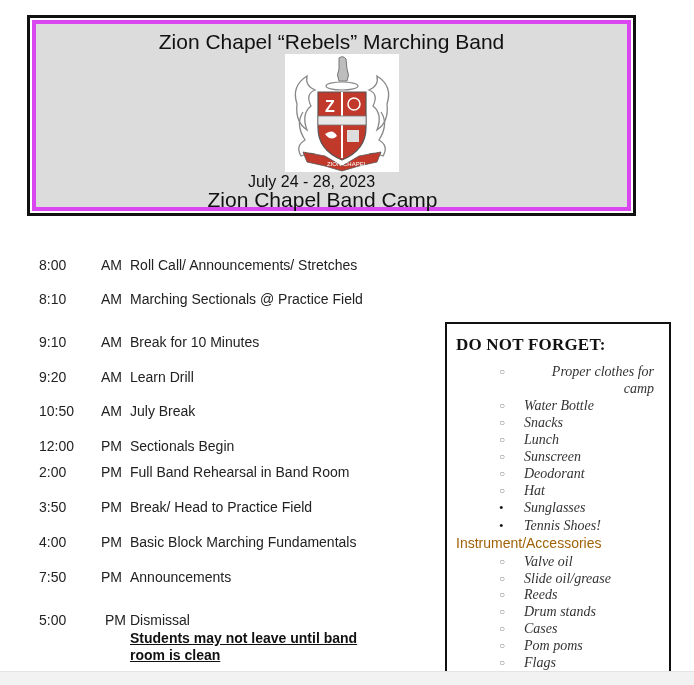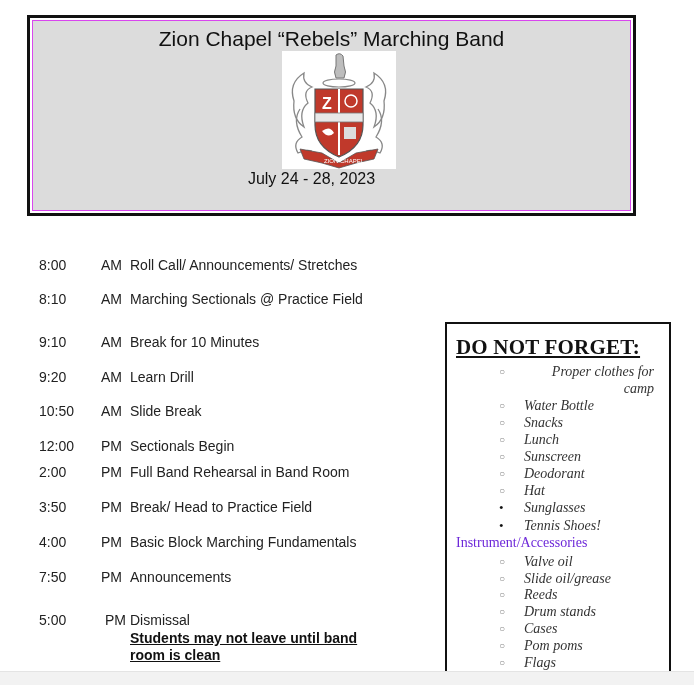--- a/index.html
+++ b/index.html
@@ -6,21 +6,21 @@
     body {
       width: 694px; height: 685px; background: #ffffff; position: relative; overflow: hidden;
       font-family: "Liberation Sans", sans-serif; color: #1a1a1a;
     }
     .header-box {
       position: absolute; left: 27px; top: 15px; width: 609px; height: 201px;
       box-sizing: border-box; border: 3px solid #111; background: #fff; padding: 2px;
     }
     .header-inner {
       width: 100%; height: 100%; box-sizing: border-box; background: #dcdcdc;
-      border: 1px solid #d946ef; position: relative;
+      border: 4px solid #d946ef; position: relative;
     }
     .header-title {
       position: absolute; left: 0; right: 0; top: 6px; text-align: center;
       font-size: 21px; color: #111;
     }
     .crest {
       position: absolute; left: 249px; top: 30px; width: 114px; height: 118px; background: #fff;
     }
     .header-date {
       position: absolute; left: 0; right: 0; top: 149px; text-align: center; font-size: 16px; color: #111;
@@ -34,32 +34,32 @@
     .schedule-row .t { position: absolute; left: 39px; width: 60px; }
     .schedule-row .ap { position: absolute; left: 89px; width: 30px; margin-left: 12px; }
     .schedule-row .ev { position: absolute; left: 130px; width: 300px; white-space: nowrap; }
     .schedule-row .note { position: absolute; left: 130px; top: 18px; width: 260px; font-weight: bold; line-height: 17px; color: #111; text-decoration: underline; }
     .forget-box {
       position: absolute; left: 445px; top: 322px; width: 226px; height: 360px; box-sizing: border-box;
       border: 2px solid #111; border-bottom: none; background: #fff;
     }
     .forget-title {
       position: absolute; left: 9px; top: 11px; font-family: "Liberation Serif", serif; font-weight: bold;
-      font-size: 21px; color: #111; letter-spacing: 0.2px; text-decoration: underline;
+      font-size: 17px; color: #111; letter-spacing: 0.2px;
     }
     .forget-item {
       position: absolute; left: 52px; font-family: "Liberation Serif", serif; font-style: italic;
       font-size: 14px; color: #333; line-height: 17px;
     }
     .forget-item .bullet { position: absolute; left: 0; top: 0; width: 12px; font-style: normal; color: #888; font-size: 10px; }
     .forget-item .bullet.filled { color: #111; font-size: 13px; }
     .forget-item .lbl { position: absolute; left: 25px; top: 0; white-space: nowrap; }
     .forget-item .lbl.wrap { white-space: normal; width: 130px; text-align: right; }
     .forget-subhead {
-      position: absolute; left: 9px; font-family: Liberation Serif, serif; font-size: 14px; color: #6d28d9;
+      position: absolute; left: 9px; font-family: Liberation Sans, sans-serif; font-size: 14px; color: #a16207;
     }
     .bottom-band { position: absolute; left: 0; top: 671px; width: 694px; height: 14px; background: #f2f2f2; border-top: 1px solid #e4e4e4; }
   </style>
 </head>
 <body>
 
 <div class="header-box">
   <div class="header-inner">
     <div class="header-title">Zion Chapel “Rebels” Marching Band</div>
     <div class="crest">
@@ -80,20 +80,21 @@
         <text x="40" y="58" font-family="Liberation Sans, sans-serif" font-size="16" font-weight="bold" fill="#fff">Z</text>
         <circle cx="69" cy="50" r="6" fill="none" stroke="#fff" stroke-width="1.5"></circle>
         <path d="M40 80 q8 -6 12 2 q-6 6 -12 -2z" fill="#fff"></path>
         <rect x="62" y="76" width="12" height="12" fill="#ddd"></rect>
 
         <path d="M18 98 L40 102 L57 112 L74 102 L96 98 L92 108 L74 112 L57 117 L40 112 L22 108 Z" fill="#c0392b" stroke="#555" stroke-width="0.8"></path>
         <text x="42" y="112" font-family="Liberation Sans, sans-serif" font-size="6" fill="#fff">ZION CHAPEL</text>
       </svg>
     </div>
     <div class="header-date">July 24 - 28, 2023</div>
+    <div class="header-sub">Zion Chapel Band Camp</div>
   </div>
 </div>
 
 <div>
   <div class="schedule-row" style="top:257px">
     <span class="t">8:00</span>
     <span class="ap">AM</span>
     <span class="ev">Roll Call/ Announcements/ Stretches</span>
   </div>
   <div class="schedule-row" style="top:291px">
@@ -107,21 +108,21 @@
     <span class="ev">Break for 10 Minutes</span>
   </div>
   <div class="schedule-row" style="top:369px">
     <span class="t">9:20</span>
     <span class="ap">AM</span>
     <span class="ev">Learn Drill</span>
   </div>
   <div class="schedule-row" style="top:403px">
     <span class="t">10:50</span>
     <span class="ap">AM</span>
-    <span class="ev">Slide Break</span>
+    <span class="ev">July Break</span>
   </div>
   <div class="schedule-row" style="top:438px">
     <span class="t">12:00</span>
     <span class="ap">PM</span>
     <span class="ev">Sectionals Begin</span>
   </div>
   <div class="schedule-row" style="top:464px">
     <span class="t">2:00</span>
     <span class="ap">PM</span>
     <span class="ev">Full Band Rehearsal in Band Room</span>

